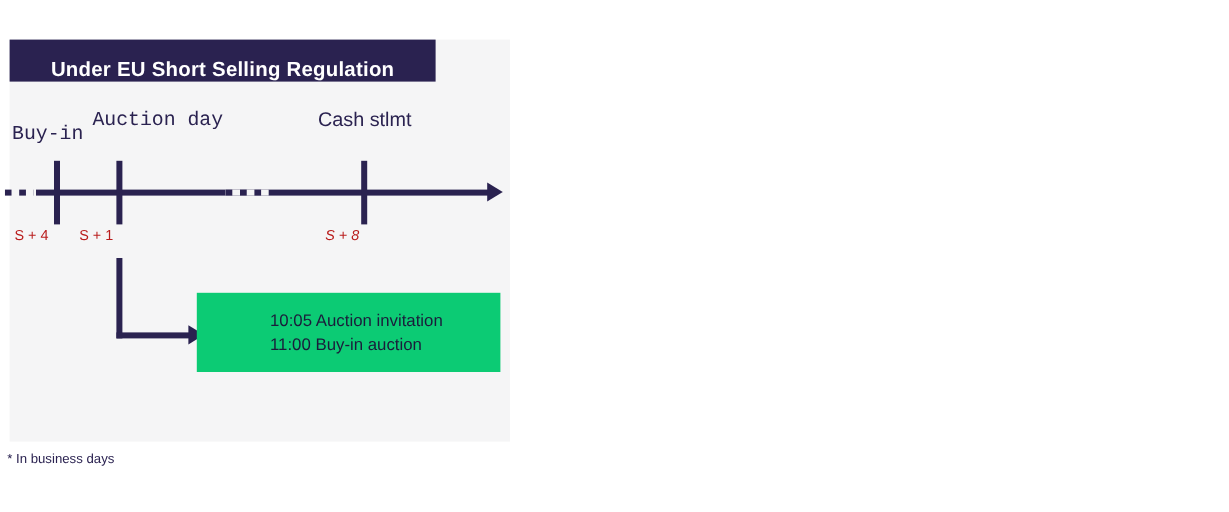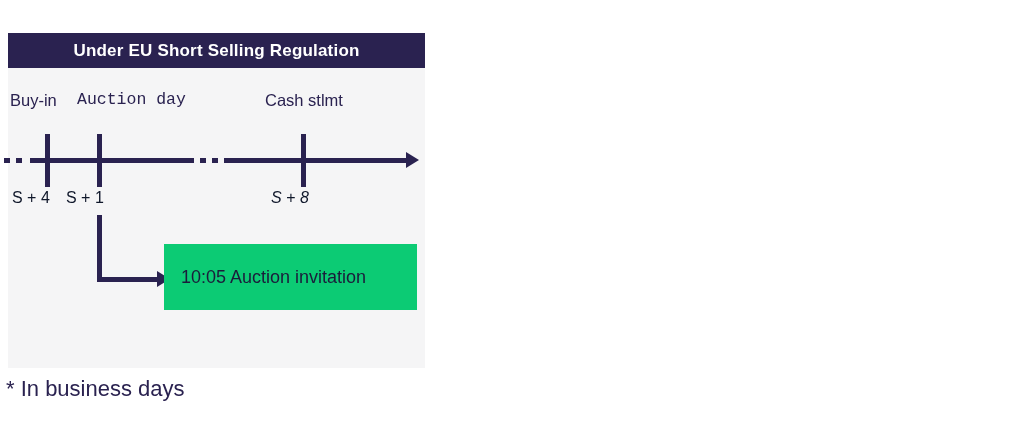--- a/index.html
+++ b/index.html
@@ -32,44 +32,44 @@
     top: 33px;
     width: 417px;
     height: 335px;
     background: #f5f5f6;
   }
 
   #panel-header {
     position: absolute;
     left: 0;
     top: 0;
-    width: 417px;
+    width: 355px;
     height: 35px;
     background: #2a2250;
     display: flex;
-    align-items: center;
+    align-items: flex-end;
     justify-content: center;
   }
   #panel-header-title {
     color: #ffffff;
     font-size: 17px;
     font-weight: bold;
     letter-spacing: 0.2px;
     white-space: nowrap;
   }
 
   
   .event-label {
     position: absolute;
     font-size: 16.5px;
     color: #2a2250;
     white-space: nowrap;
     line-height: 1;
   }
-  #event-label-0 { left: 10px;  top: 92px; }
+  #event-label-0 { left: 10px;  top: 104px; font-family: Liberation Mono, monospace; }
   #event-label-1 { left: 77px;  top: 92px; font-family: Liberation Mono, monospace; }
   #event-label-2 { left: 265px; top: 92px; }
 
   
   #axis-line {
     position: absolute;
     left: 30px;
     top: 158px;
     width: 379px;
     height: 5px;
@@ -112,22 +112,22 @@
     height: 53px;
     background: #2a2250;
   }
   #tick-mark-0 { left: 45px;  }
   #tick-mark-1 { left: 97px;  }
   #tick-mark-2 { left: 301px; }
 
   .tick-label {
     position: absolute;
     top: 190px;
-    font-size: 16px;
-    color: #0f172a;
+    font-size: 12px;
+    color: #b91c1c;
     white-space: nowrap;
     line-height: 1;
   }
   #tick-label-0 { left: 12px;  }
   #tick-label-1 { left: 66px;  }
   #tick-label-2 { left: 271px; font-style: italic; }
 
   
   #connector-vertical {
     position: absolute;
@@ -164,32 +164,33 @@
     width: 253px;
     height: 66px;
     background: #0ccb74;
     display: flex;
     flex-direction: column;
     justify-content: center;
     box-sizing: border-box;
     padding-left: 17px;
   }
   .callout-line {
-    font-size: 18px;
+    font-size: 14px;
     color: #1b1c3b;
     line-height: 1.45;
     white-space: nowrap;
+    margin-left: 44px;
   }
 
   
   #footnote {
     position: absolute;
     left: 6px;
     top: 378px;
-    font-size: 22px;
+    font-size: 11px;
     color: #2a2250;
     white-space: nowrap;
     line-height: 1;
   }
 </style>
 </head>
 <body>
 
 <div id="figure">
 
@@ -218,17 +219,18 @@
   <span class="tick-label" id="tick-label-0">S + 4</span>
   <span class="tick-label" id="tick-label-1">S + 1</span>
   <span class="tick-label" id="tick-label-2">S + 8</span>
 
   <div id="connector-vertical"></div>
   <div id="connector-horizontal"></div>
   <div id="connector-arrow"></div>
 
   <div id="callout-box">
     <span class="callout-line">10:05 Auction invitation</span>
+    <span class="callout-line">11:00 Buy-in auction</span>
   </div>
 
   <span id="footnote">* In business days</span>
 
 </div>
 
 </body></html>

